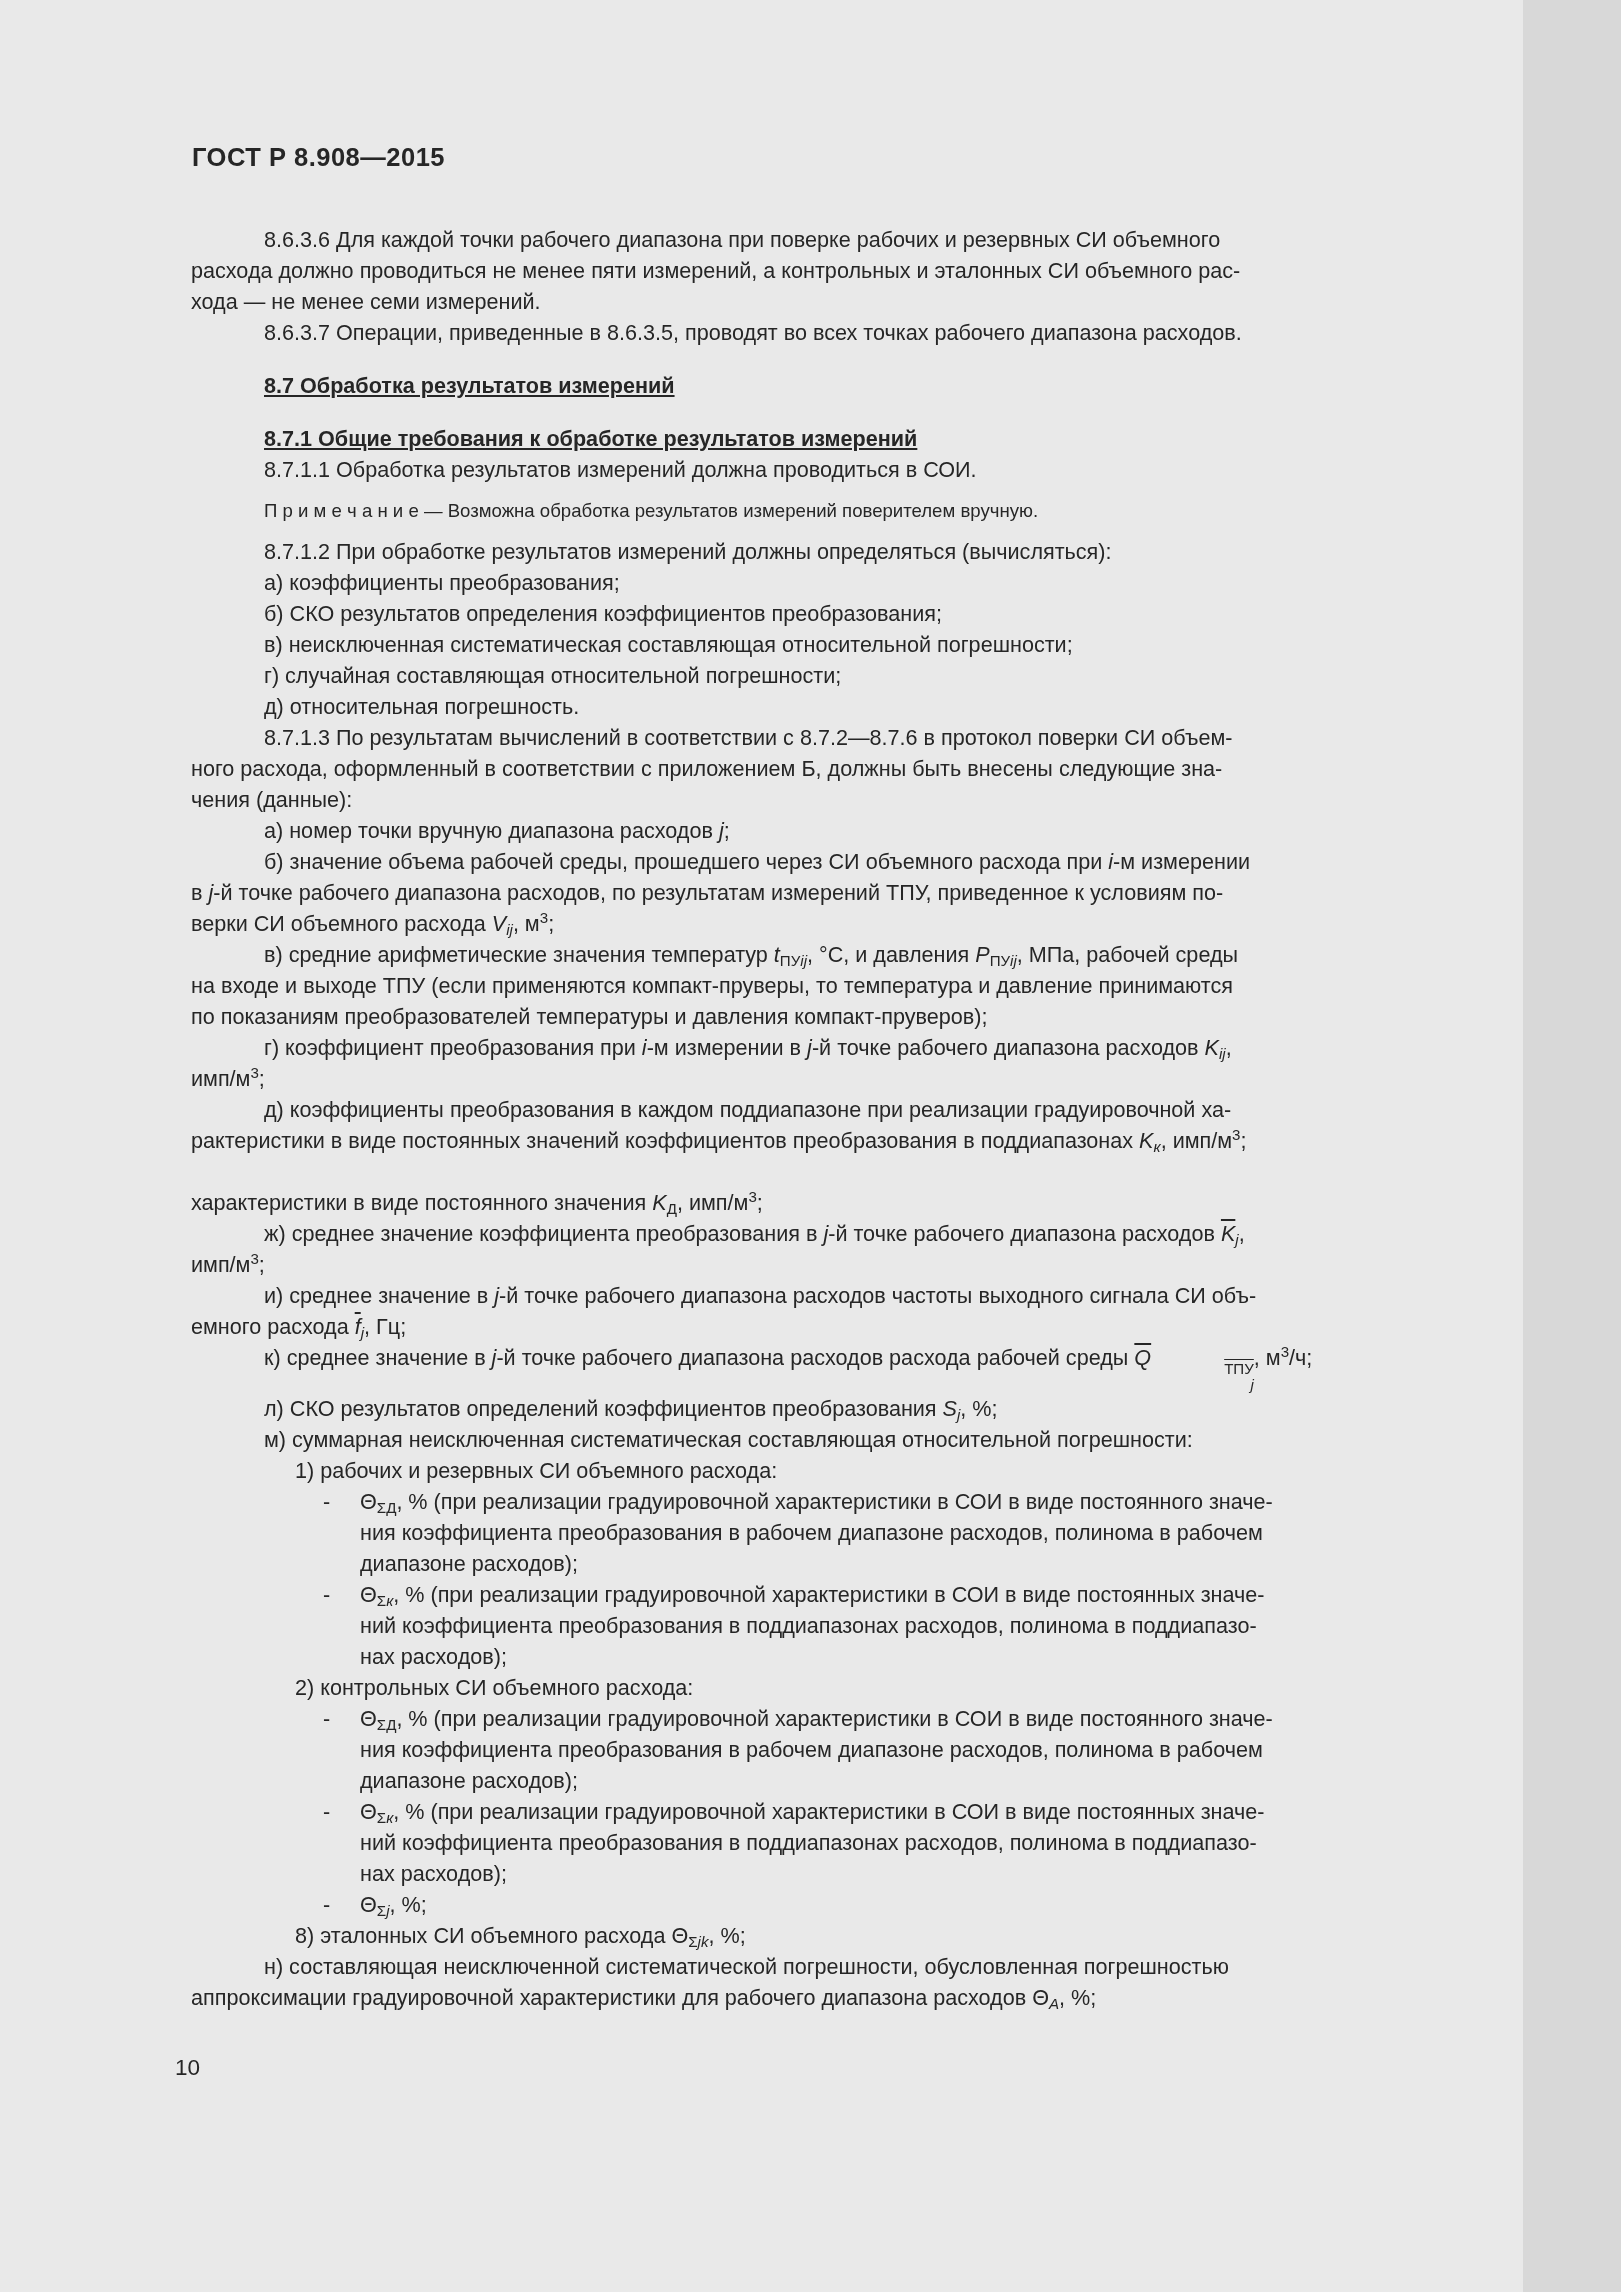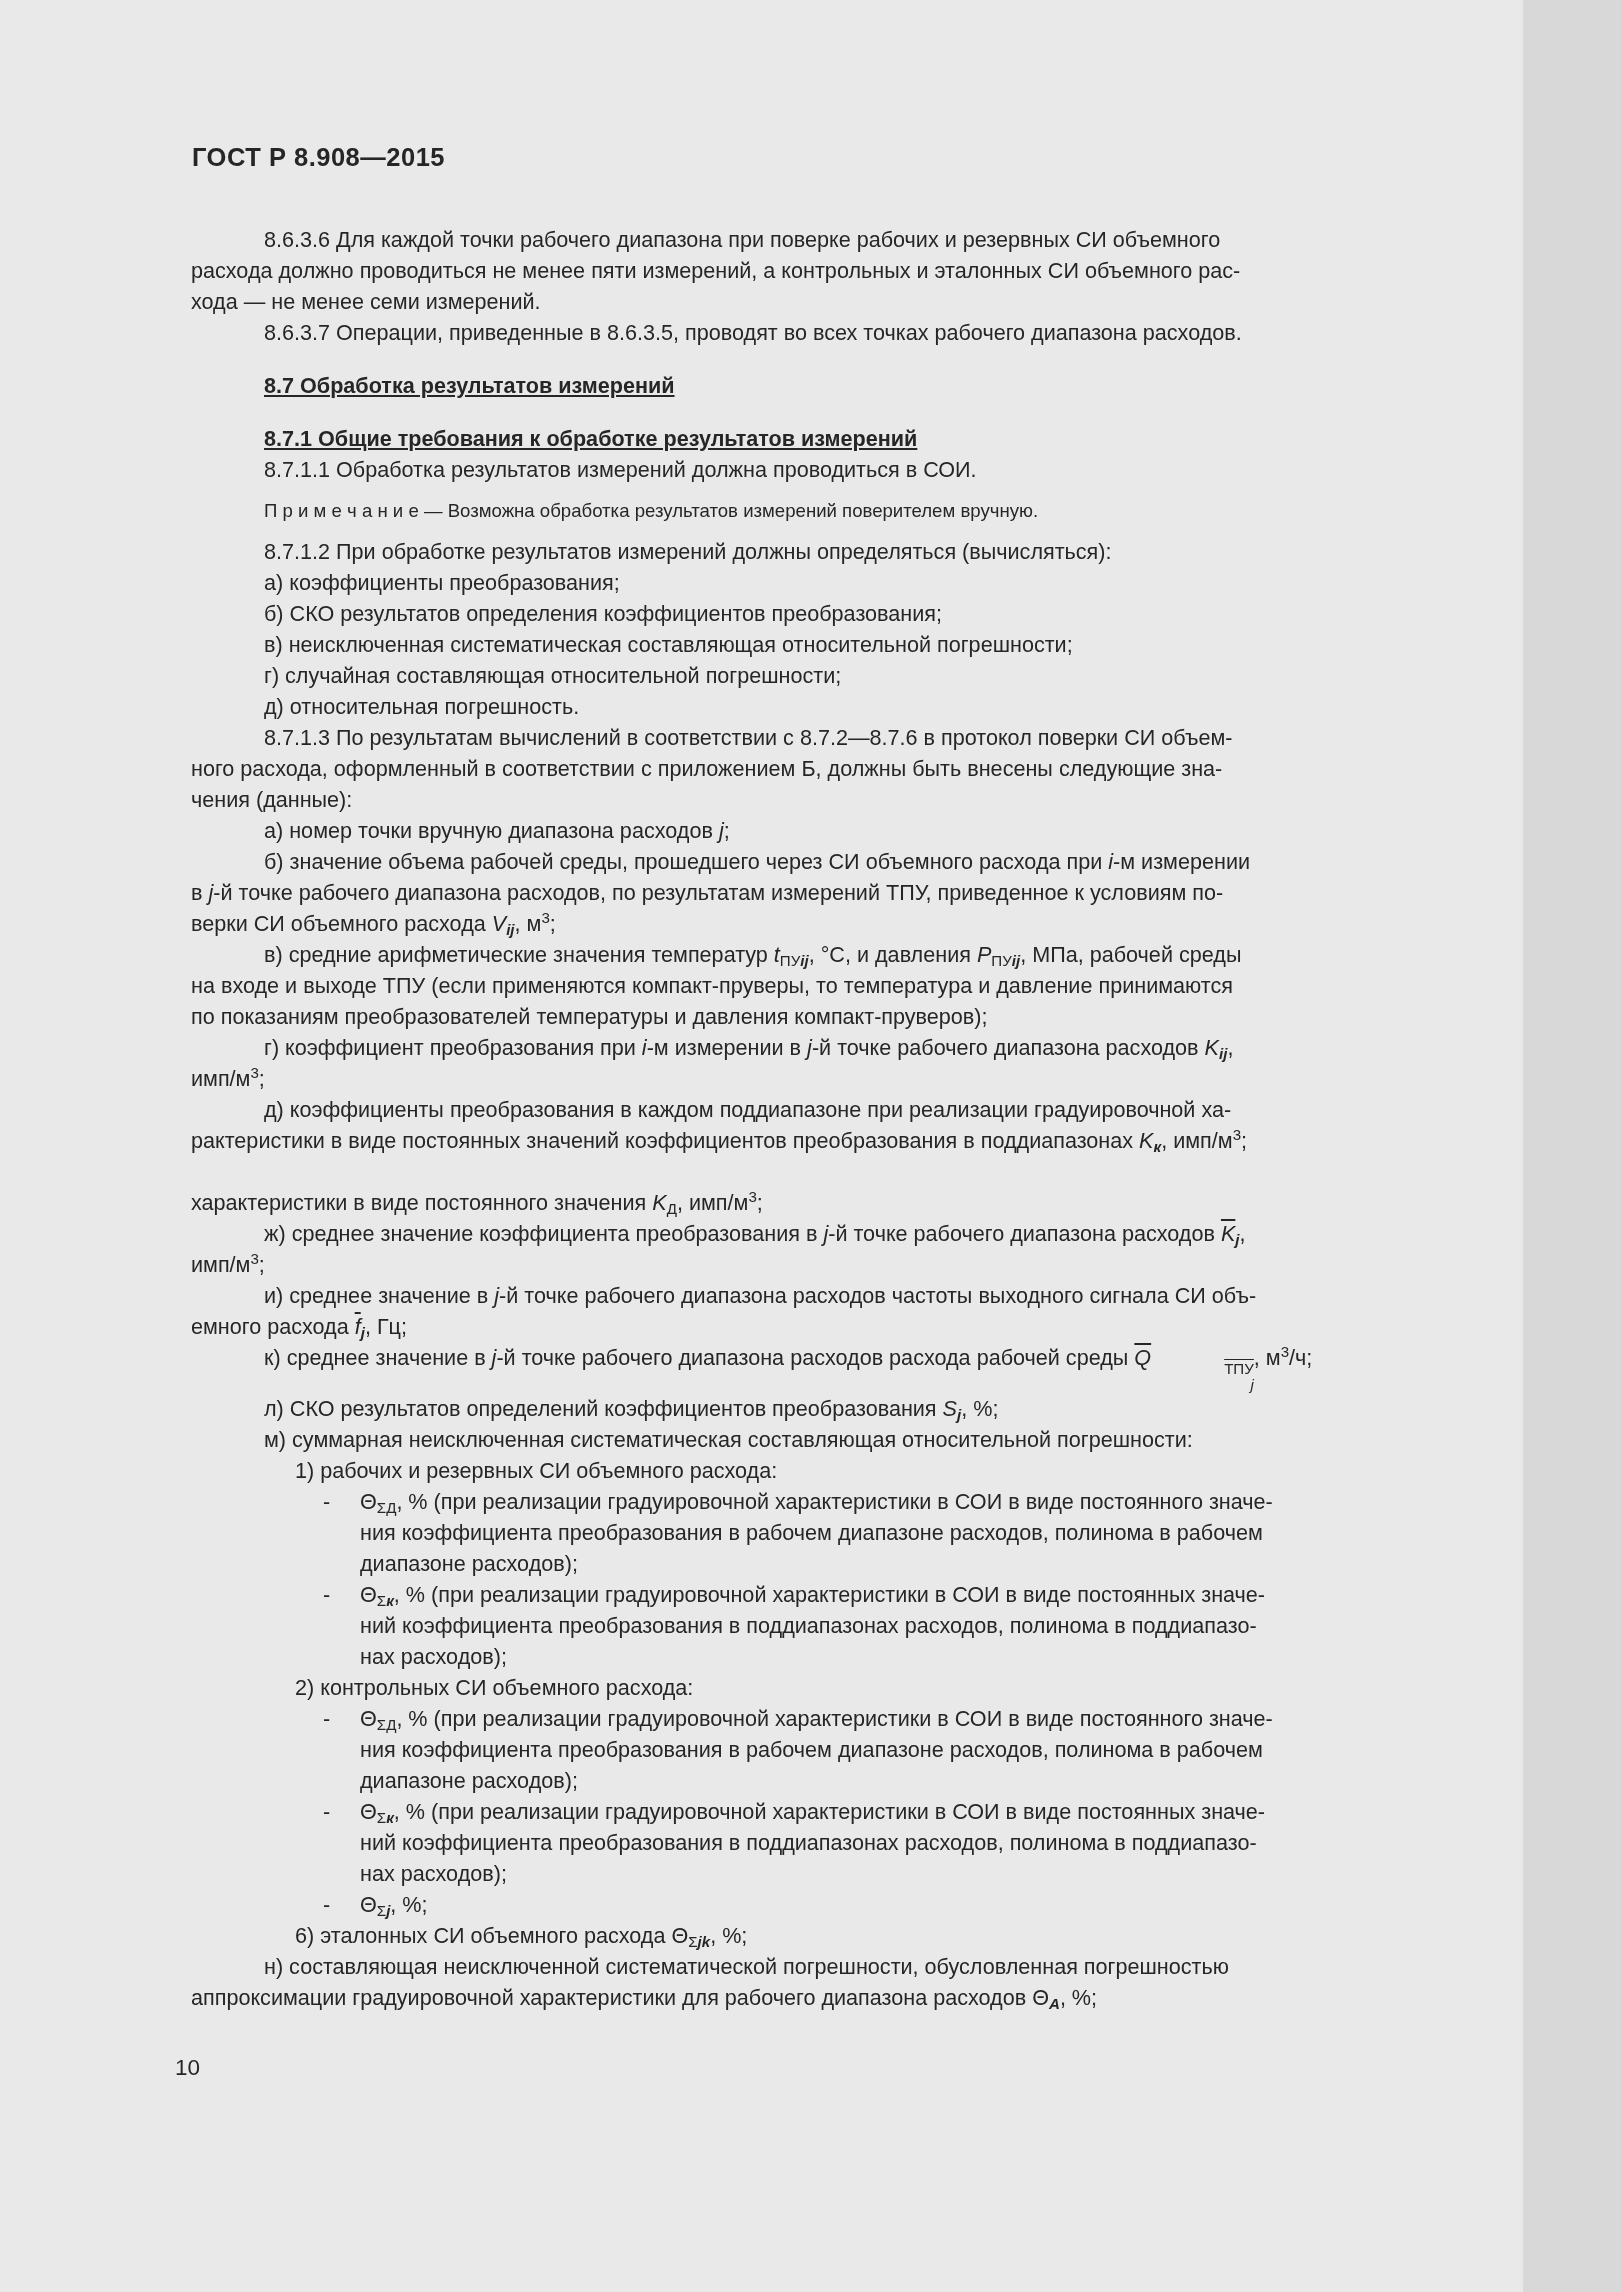--- a/index.html
+++ b/index.html
@@ -22,21 +22,21 @@
   }
   .content p{margin:0;}
   .blk.p{text-indent:73px;}
   .blk.h{text-indent:73px;font-weight:bold;margin-top:22px;text-decoration:underline;}
   .blk.note{text-indent:73px;font-size:18.6px;line-height:25.5px;margin-top:12.7px;margin-bottom:12.7px;}
   .blk.l1{margin-left:104px;text-indent:0;}
   .blk.dash{margin-left:132px;padding-left:37px;text-indent:-37px;}
   .blk.dash::before{content:"-";display:inline-block;width:37px;text-indent:0;}
   .i{font-style:italic;}
   .sub{font-size:0.7em;line-height:0;vertical-align:-0.28em;}
-  .subi{font-size:0.7em;line-height:0;vertical-align:-0.28em;font-style:italic;font-weight:bold;}
+  .subi{font-size:0.7em;line-height:0;vertical-align:-0.28em;font-style:italic;}
   .sup{font-size:0.7em;line-height:0;vertical-align:0.5em;}
   .iov{font-style:italic;text-decoration:overline;}
   .stack{display:inline-flex;flex-direction:column;font-size:0.7em;line-height:1.05;vertical-align:-0.62em;text-align:right;}
   .st-top{text-decoration:overline;}
   .st-bot{font-style:italic;}
   .page-number{position:absolute;left:175px;top:2052px;font-size:22.5px;}
 </style>
 </head>
 <body>
 
@@ -70,18 +70,18 @@
         </span><span>, м</span><span class="sup">3</span><span>/ч;</span></p>
       <p class="blk p"><span>л) СКО результатов определений коэффициентов преобразования </span><span class="i">S</span><span class="subi">j</span><span>, %;</span></p>
       <p class="blk p"><span>м) суммарная неисключенная систематическая составляющая относительной погрешности:</span></p>
       <p class="blk l1"><span>1) рабочих и резервных СИ объемного расхода:</span></p>
       <p class="blk dash"><span>Θ</span><span class="sub">ΣД</span><span>, % (при реализации градуировочной характеристики в СОИ в виде постоянного значе-</span><br><span>ния коэффициента преобразования в рабочем диапазоне расходов, полинома в рабочем</span><br><span>диапазоне расходов);</span></p>
       <p class="blk dash"><span>Θ</span><span class="sub">Σ</span><span class="subi">к</span><span>, % (при реализации градуировочной характеристики в СОИ в виде постоянных значе-</span><br><span>ний коэффициента преобразования в поддиапазонах расходов, полинома в поддиапазо-</span><br><span>нах расходов);</span></p>
       <p class="blk l1"><span>2) контрольных СИ объемного расхода:</span></p>
       <p class="blk dash"><span>Θ</span><span class="sub">ΣД</span><span>, % (при реализации градуировочной характеристики в СОИ в виде постоянного значе-</span><br><span>ния коэффициента преобразования в рабочем диапазоне расходов, полинома в рабочем</span><br><span>диапазоне расходов);</span></p>
       <p class="blk dash"><span>Θ</span><span class="sub">Σ</span><span class="subi">к</span><span>, % (при реализации градуировочной характеристики в СОИ в виде постоянных значе-</span><br><span>ний коэффициента преобразования в поддиапазонах расходов, полинома в поддиапазо-</span><br><span>нах расходов);</span></p>
       <p class="blk dash"><span>Θ</span><span class="sub">Σ</span><span class="subi">j</span><span>, %;</span></p>
-      <p class="blk l1"><span>6) эталонных СИ объемного расхода </span><span>Θ</span><span class="sub">Σ</span><span class="subi">jk</span><span>, %;</span></p>
+      <p class="blk l1"><span>8) эталонных СИ объемного расхода </span><span>Θ</span><span class="sub">Σ</span><span class="subi">jk</span><span>, %;</span></p>
       <p class="blk p"><span>н) составляющая неисключенной систематической погрешности, обусловленная погрешностью</span><br><span>аппроксимации градуировочной характеристики для рабочего диапазона расходов </span><span>Θ</span><span class="subi">А</span><span>, %;</span></p>
     </div>
   <div class="page-number">10</div>
 </div>
 
 
 </body></html>

